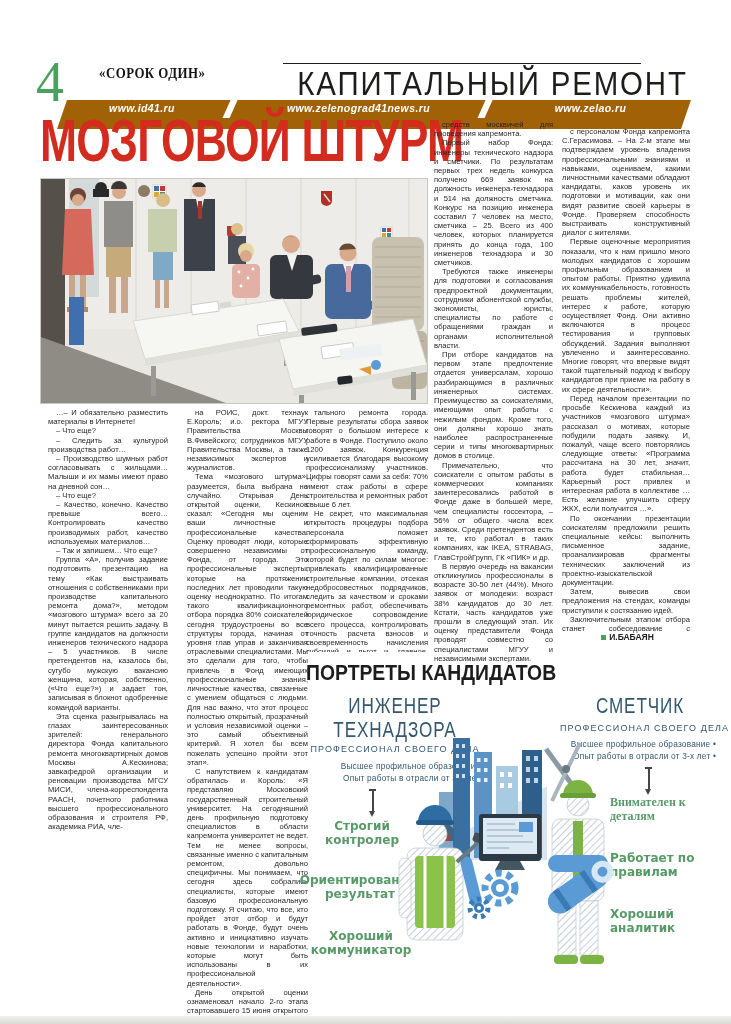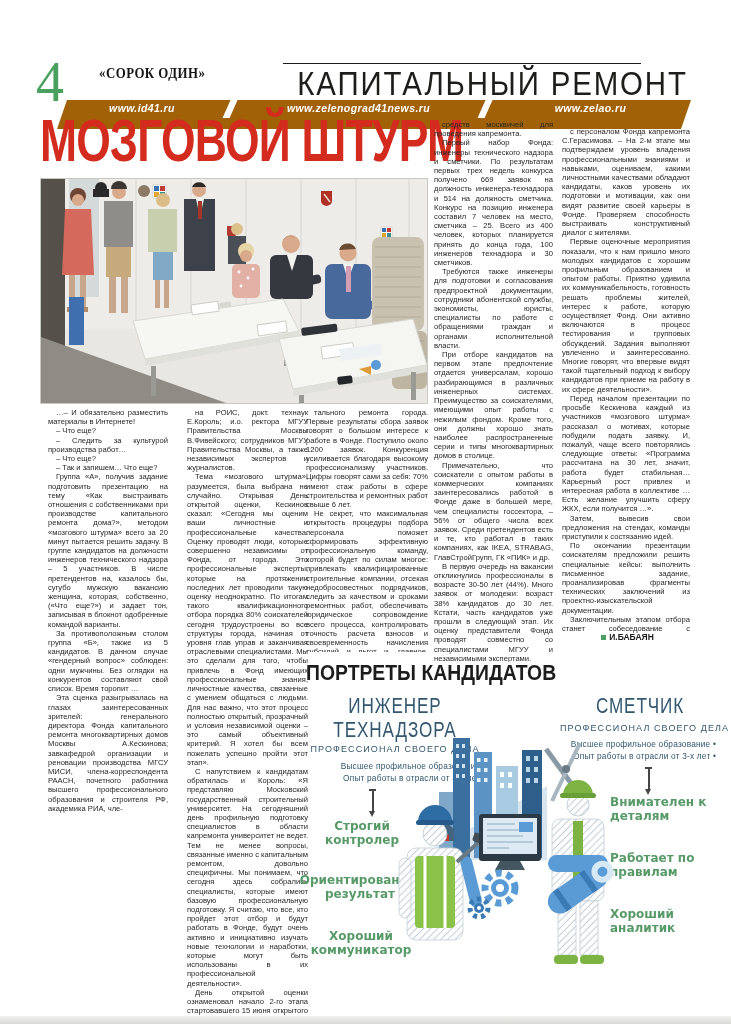--- a/index.html
+++ b/index.html
@@ -199,24 +199,25 @@
       </g>
       <rect x="28" y="118" width="15" height="48" fill="#3f6fae"></rect>
     </svg>
   </div>
 
   <div class="abs col" style="left:48px;top:408px;width:120px;height:612px;">
     <div>
         <p>…– И обязательно разместить материалы в Интернете!</p>
         <p>– Что еще?</p>
         <p>– Следить за культурой производства работ…</p>
+        <p>– Производство шумных работ согласовывать с жильцами… Малыши и их мамы имеют право на дневной сон…</p>
         <p>– Что еще?</p>
+        <p>– Качество, конечно. Качество превыше всего… Контролировать качество производимых работ, качество используемых материалов…</p>
         <p>– Так и запишем… Что еще?</p>
         <p>Группа «А», получив задание подготовить презентацию на тему «Как выстраивать отношения с собственниками при производстве капитального ремонта дома?», методом «мозгового штурма» всего за 20 минут пытается решить задачу. В группе кандидатов на должности инженеров технического надзора – 5 участников. В числе претендентов на, казалось бы, сугубо мужскую вакансию женщина, которая, собственно, («Что еще?») и задает тон, записывая в блокнот одобренные командой варианты.</p>
-        <p>За противоположным столом группа «Б», также из 5 кандидатов. В данном случае «гендерный вопрос» соблюден: одни мужчины. Без оглядки на конкурентов составляют свой список. Время торопит …</p>
         <p>Эта сценка разыгрывалась на глазах заинтересованных зрителей: генерального директора Фонда капитального ремонта многоквартирных домов Москвы А.Кескинова; завкафедрой организации и реновации производства МГСУ МИСИ, члена-корреспондента РААСН, почетного работника высшего профессионального образования и строителя РФ, академика РИА, чле-</p>
       </div>
   </div>
   <div class="abs col" style="left:187px;top:408px;width:121px;height:612px;">
     <div>
         <p>на РОИС, докт. технаук Е.Король; и.о. ректора МГУУ Правительства Москвы В.Фивейского; сотрудников МГУУ Правительства Москвы, а также независимых экспертов и журналистов.</p>
         <p>Тема «мозгового штурма», разумеется, была выбрана не случайно. Открывая День открытой оценки, Кескинов сказал: «Сегодня мы оценим ваши личностные и профессиональные качества. Оценку проводят люди, которые совершенно независимы от Фонда, от города. Это профессиональные эксперты, которые на протяжении последних лет проводили такую оценку неоднократно. По итогам такого квалификационного отбора порядка 80% соискателей сегодня трудоустроены во все структуры города, начиная от уровня глав управ и заканчивая отраслевыми специалистами. Мы это сделали для того, чтобы привлечь в Фонд имеющих профессиональные знания, личностные качества, связанные с умением общаться с людьми. Для нас важно, что этот процесс полностью открытый, прозрачный и условия независимой оценки – это самый объективный критерий. Я хотел бы всем пожелать успешно пройти этот этап».</p>
         <p>С напутствием к кандидатам обратилась и Король: «Я представляю Московский государственный строительный университет. На сегодняшний день профильную подготовку специалистов в области капремонта университет не ведет. Тем не менее вопросы, связанные именно с капитальным ремонтом, довольно специфичны. Мы понимаем, что сегодня здесь собрались специалисты, которые имеют базовую профессиональную подготовку. Я считаю, что все, кто пройдет этот отбор и будут работать в Фонде, будут очень активно и инициативно изучать новые технологии и наработки, которые могут быть использованы в их профессиональной деятельности».</p>
         <p>День открытой оценки ознаменовал начало 2-го этапа стартовавшего 15 июня открытого конкурса по подбору кадров в Фонд капи-</p>
       </div>
@@ -235,22 +236,22 @@
         <p>При отборе кандидатов на первом этапе предпочтение отдается универсалам, хорошо разбирающимся в различных инженерных системах. Преимущество за соискателями, имеющими опыт работы с нежилым фондом. Кроме того, они должны хорошо знать наиболее распространенные серии и типы многоквартирных домов в столице.</p>
         <p>Примечательно, что соискатели с опытом работы в коммерческих компаниях заинтересовались работой в Фонде даже в большей мере, чем специалисты госсектора, – 56% от общего числа всех заявок. Среди претендентов есть и те, кто работал в таких компаниях, как IKEA, STRABAG, ГлавСтройГрупп, ГК «ПИК» и др.</p>
         <p>В первую очередь на вакансии откликнулись профессионалы в возрасте 30-50 лет (44%). Много заявок от молодежи: возраст 38% кандидатов до 30 лет. Кстати, часть кандидатов уже прошли в следующий этап. Их оценку представители Фонда проводят совместно со специалистами МГУУ и независимыми экспертами.</p>
       </div>
   </div>
   <div class="abs col" style="left:562px;top:127px;width:128px;height:506px;">
     <div>
         <p>с персоналом Фонда капремонта С.Герасимова. – На 2-м этапе мы подтверждаем уровень владения профессиональными знаниями и навыками, оцениваем, какими личностными качествами обладают кандидаты, каков уровень их подготовки и мотивации, как они видят развитие своей карьеры в Фонде. Проверяем способность выстраивать конструктивный диалог с жителями.</p>
         <p>Первые оценочные мероприятия показали, что к нам пришло много молодых кандидатов с хорошим профильным образованием и опытом работы. Приятно удивила их коммуникабельность, готовность решать проблемы жителей, интерес к работе, которую осуществляет Фонд. Они активно включаются в процесс тестирования и групповых обсуждений. Задания выполняют увлеченно и заинтересованно. Многие говорят, что впервые видят такой тщательный подход к выбору кандидатов при приеме на работу в их сфере деятельности».</p>
         <p>Перед началом презентации по просьбе Кескинова каждый из участников «мозгового штурма» рассказал о мотивах, которые побудили подать заявку. И, пожалуй, чаще всего повторялись следующие ответы: «Программа рассчитана на 30 лет, значит, работа будет стабильная… Карьерный рост привлек и интересная работа в коллективе … Есть желание улучшить сферу ЖКХ, если получится …».</p>
+        <p>По окончании презентации соискателям предложили решить специальные кейсы: выполнить письменное задание, проанализировав фрагменты технических заключений из проектно-изыскательской документации.</p>
         <p>Затем, вывесив свои предложения на стендах, команды приступили к состязанию идей.</p>
-        <p>По окончании презентации соискателям предложили решить специальные кейсы: выполнить письменное задание, проанализировав фрагменты технических заключений из проектно-изыскательской документации.</p>
         <p>Заключительным этапом отбора станет собеседование с финалистами в Фонде капитального ремонта Москвы.</p>
       </div>
   </div>
   <div class="abs author" style="left:562px;top:632px;width:128px;">
     <span class="gsq"></span><span>И.БАБАЯН</span>
   </div>
 
   <div class="abs igtitle" style="left:306px;top:660px;">ПОРТРЕТЫ КАНДИДАТОВ</div>
 
   <div class="abs" style="left:296px;top:694px;width:198px;height:320px;">
@@ -362,21 +363,21 @@
   </div>
 
   <div class="abs" style="left:560px;top:694px;width:160px;height:320px;">
     <div class="cardtitle" style="width:160px;">
       <div>СМЕТЧИК</div>
     </div>
     <div class="cardsub" style="margin-top:8px;">ПРОФЕССИОНАЛ СВОЕГО ДЕЛА</div>
     <div class="cardreq" style="margin:5px 4px 0 0;">Высшее профильное образование •</div>
     <div class="cardreq" style="margin-right:4px;">Опыт работы в отрасли от 3-х лет •</div>
     <div class="abs varrow" style="left:88px;top:74px;height:22px;"></div>
-    <div class="abs trait" style="left:50px;top:102px;width:110px;">Внимателен к деталям</div>
+    <div class="abs trait" style="left:50px;top:102px;width:110px;font-family:Liberation Serif, serif;">Внимателен к деталям</div>
     <div class="abs trait" style="left:50px;top:158px;width:115px;">Работает по правилам</div>
     <div class="abs trait" style="left:50px;top:214px;width:105px;">Хороший аналитик</div>
   </div>
 
   <div class="abs" style="left:540px;top:735px;width:80px;height:280px;">
     <svg width="80" height="280" viewBox="0 0 80 280">
       <defs>
         <pattern id="hB" width="5" height="5" patternTransform="rotate(45)" patternUnits="userSpaceOnUse">
           <rect width="5" height="5" fill="#fdfdfd"></rect>
             <line x1="0" y1="0" x2="0" y2="5" stroke="#b9c6d0" stroke-width="1.6"></line>

